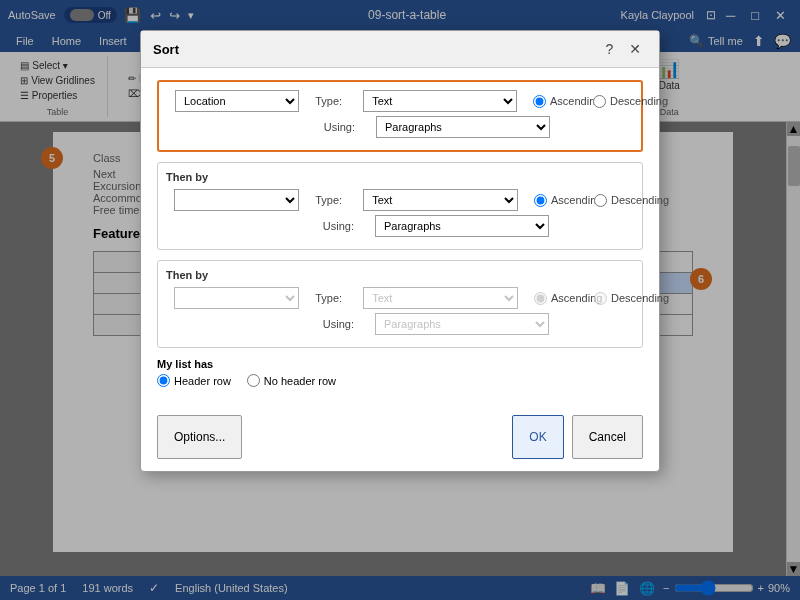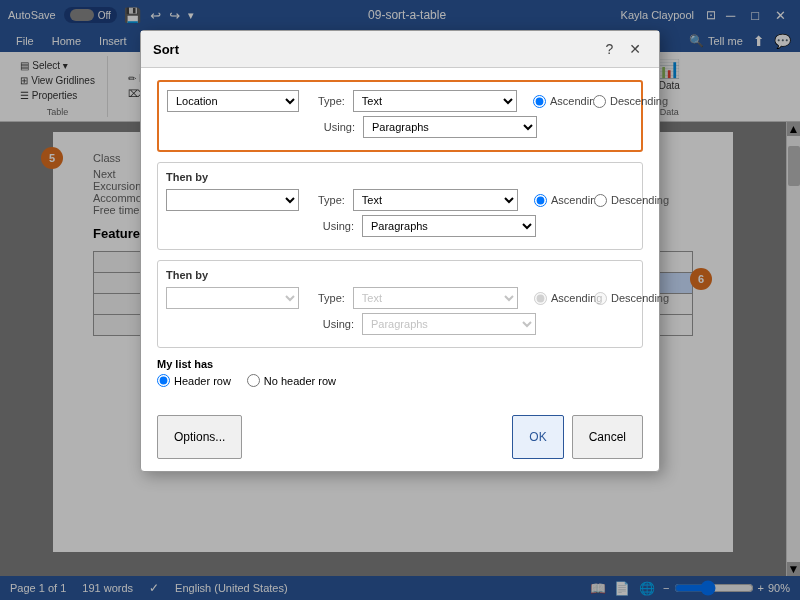--- a/index.html
+++ b/index.html
@@ -245,22 +245,22 @@
       text-align: right;
     }
 
     .sort-select {
       height: 22px;
       font-size: 11px;
       border: 1px solid #999;
       background: white;
       padding: 0 4px;
     }
-    .sort-select.wide { width: 140px; }
-    .sort-select.medium { width: 174px; }
+    .sort-select.wide { width: 140px; margin-left: 8px; }
+    .sort-select.medium { width: 174px; margin-left: 13px; }
 
     .radio-group {
       display: flex;
       flex-direction: row;
       gap: 20px;
       margin-left: 8px;
     }
     .radio-label {
       font-size: 11px;
       display: flex;

